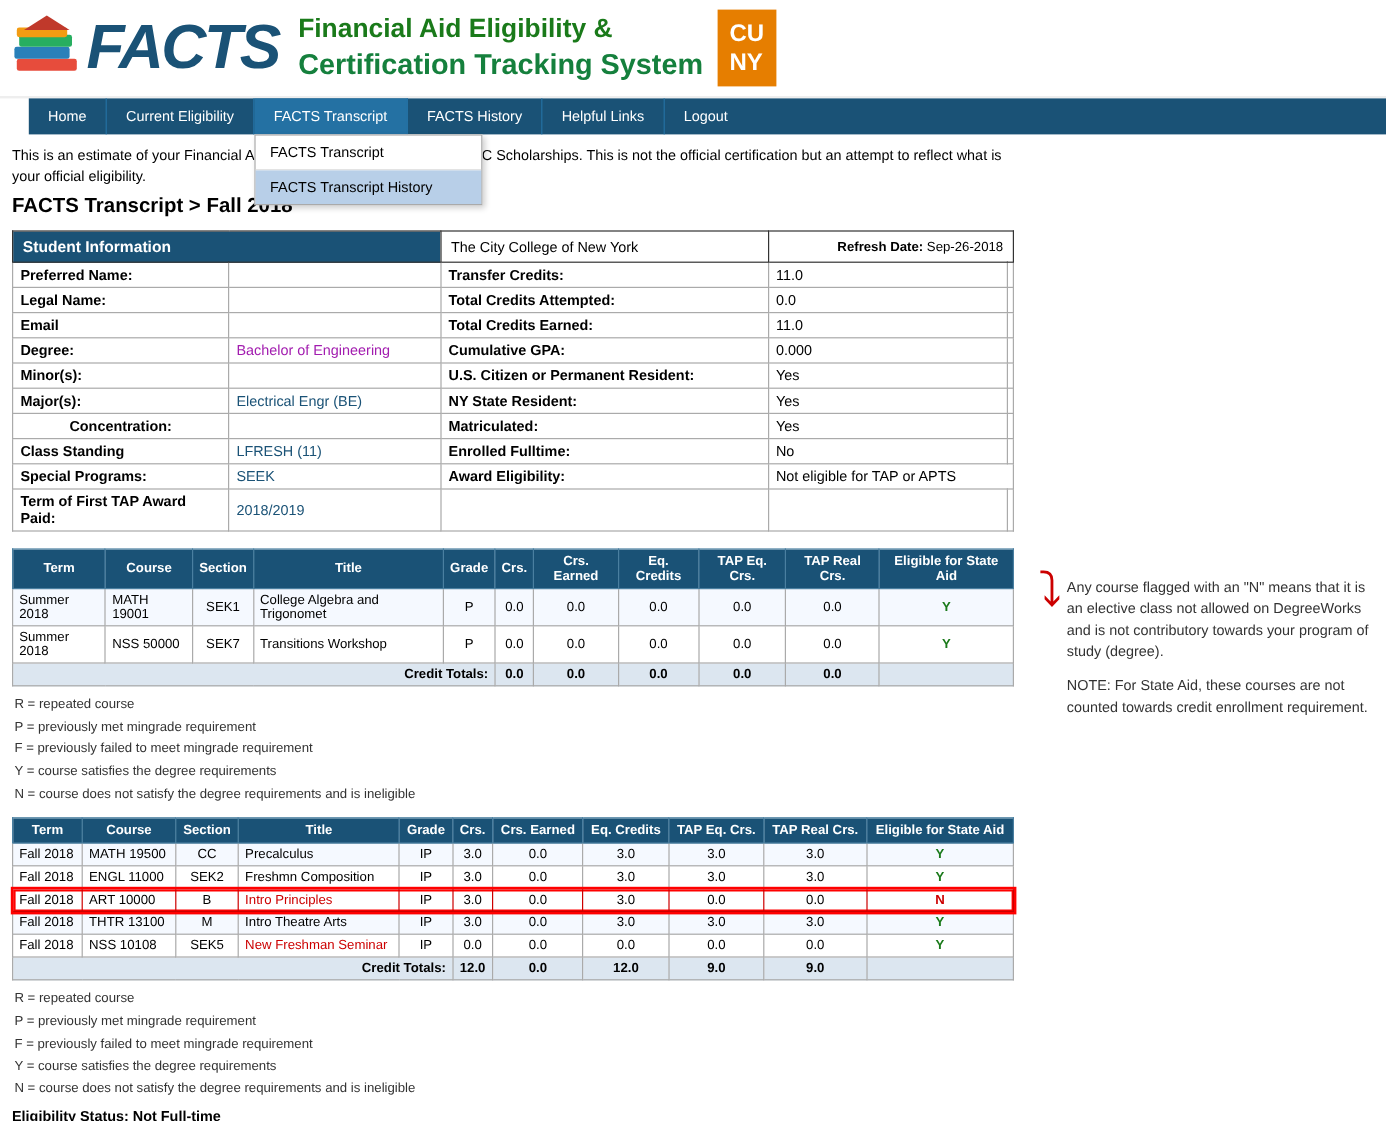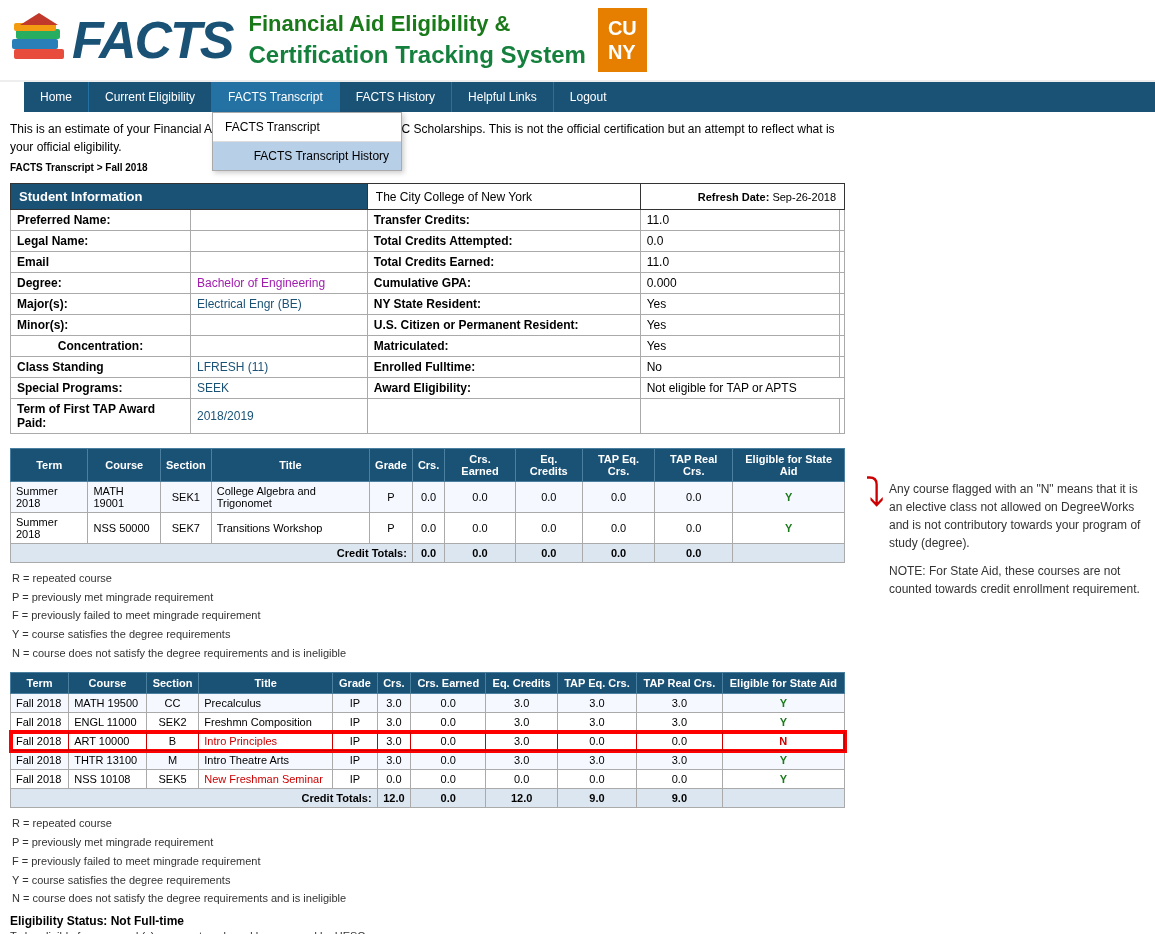--- a/index.html
+++ b/index.html
@@ -41,40 +41,40 @@
   </div>
   <div style="color:#fff; padding:8px 16px; cursor:pointer; font-size:12px; border-right:1px solid #2471a3;">
     <span>Current Eligibility</span>
   </div>
 
   <div style="color:#fff; padding:8px 16px; cursor:pointer; font-size:12px; border-right:1px solid #2471a3; background:#2471a3; position:relative;">
     <span>FACTS Transcript</span>
     
     <div style="position:absolute; top:100%; left:0; background:#fff; border:1px solid #aaa; z-index:100; min-width:190px; box-shadow:2px 2px 5px rgba(0,0,0,0.2);">
       <div style="padding:7px 12px; cursor:pointer; color:#000; font-size:12px; border-bottom:1px solid #ddd;">FACTS Transcript</div>
-      <div style="padding:7px 12px; cursor:pointer; color:#000; font-size:12px; background:#b8cfe8;text-align:right;">FACTS Transcript History</div>
+      <div style="padding:7px 12px; cursor:pointer; color:#000; font-size:12px; background:#b8cfe8;">FACTS Transcript History</div>
     </div>
   </div>
   <div style="color:#fff; padding:8px 16px; cursor:pointer; font-size:12px; border-right:1px solid #2471a3;">
     <span>FACTS History</span>
   </div>
   <div style="color:#fff; padding:8px 16px; cursor:pointer; font-size:12px; border-right:1px solid #2471a3;">
     <span>Helpful Links</span>
   </div>
   <div style="color:#fff; padding:8px 16px; cursor:pointer; font-size:12px;">
     <span>Logout</span>
   </div>
 </nav>
 
 <div style="display:flex; padding:8px 10px;">
   <div style="flex:1;">
 
     <p style="font-size:12px; margin-bottom:6px; line-height:1.5;">This is an estimate of your Financial Aid Eligibility for TAP, APTS and HESC Scholarships. This is not the official certification but an attempt to reflect what is your official eligibility.</p>
 
-    <p style="font-weight:bold; font-size:10px; margin-bottom:10px;">FACTS Transcript &gt; Fall 2018</p>
+    <p style="font-weight:bold; font-size:17px; margin-bottom:10px;">FACTS Transcript &gt; Fall 2018</p>
 
     <table style="width:100%; border-collapse:collapse; border:1px solid #333; margin-bottom:14px;">
       <thead>
         <tr>
           <td colspan="2" style="background:#1a5276; color:#fff; font-weight:bold; font-size:13px; padding:5px 8px; border:1px solid #333;">
             <span>Student Information</span>
           </td>
           <td colspan="1" style="background:#fff; padding:5px 8px; border:1px solid #333; font-size:12px;">
             <span>The City College of New York</span>
           </td>
@@ -107,30 +107,30 @@
           <td style="border:1px solid #aaa;"></td>
         </tr>
         <tr>
           <td style="font-weight:bold; border:1px solid #aaa; padding:3px 6px;">Degree:</td>
           <td style="border:1px solid #aaa; padding:3px 6px; color:#a21caf;">Bachelor of Engineering</td>
           <td style="font-weight:bold; border:1px solid #aaa; padding:3px 6px;">Cumulative GPA:</td>
           <td style="border:1px solid #aaa; padding:3px 6px;">0.000</td>
           <td style="border:1px solid #aaa;"></td>
         </tr>
         <tr>
+          <td style="font-weight:bold; border:1px solid #aaa; padding:3px 6px;">Minor(s):</td>
+          <td style="border:1px solid #aaa; padding:3px 6px;"></td>
+          <td style="font-weight:bold; border:1px solid #aaa; padding:3px 6px;">U.S. Citizen or Permanent Resident:</td>
+          <td style="border:1px solid #aaa; padding:3px 6px;">Yes</td>
+          <td style="border:1px solid #aaa;"></td>
+        </tr>
+        <tr>
           <td style="font-weight:bold; border:1px solid #aaa; padding:3px 6px;">Major(s):</td>
           <td style="border:1px solid #aaa; padding:3px 6px; color:#1a5276;">Electrical Engr (BE)</td>
           <td style="font-weight:bold; border:1px solid #aaa; padding:3px 6px;">NY State Resident:</td>
-          <td style="border:1px solid #aaa; padding:3px 6px;">Yes</td>
-          <td style="border:1px solid #aaa;"></td>
-        </tr>
-        <tr>
-          <td style="font-weight:bold; border:1px solid #aaa; padding:3px 6px;">Minor(s):</td>
-          <td style="border:1px solid #aaa; padding:3px 6px;"></td>
-          <td style="font-weight:bold; border:1px solid #aaa; padding:3px 6px;">U.S. Citizen or Permanent Resident:</td>
           <td style="border:1px solid #aaa; padding:3px 6px;">Yes</td>
           <td style="border:1px solid #aaa;"></td>
         </tr>
         <tr>
           <td style="font-weight:bold; border:1px solid #aaa; padding:3px 6px;text-align:center;">Concentration:</td>
           <td style="border:1px solid #aaa; padding:3px 6px;"></td>
           <td style="font-weight:bold; border:1px solid #aaa; padding:3px 6px;">Matriculated:</td>
           <td style="border:1px solid #aaa; padding:3px 6px;">Yes</td>
           <td style="border:1px solid #aaa;"></td>
         </tr>

